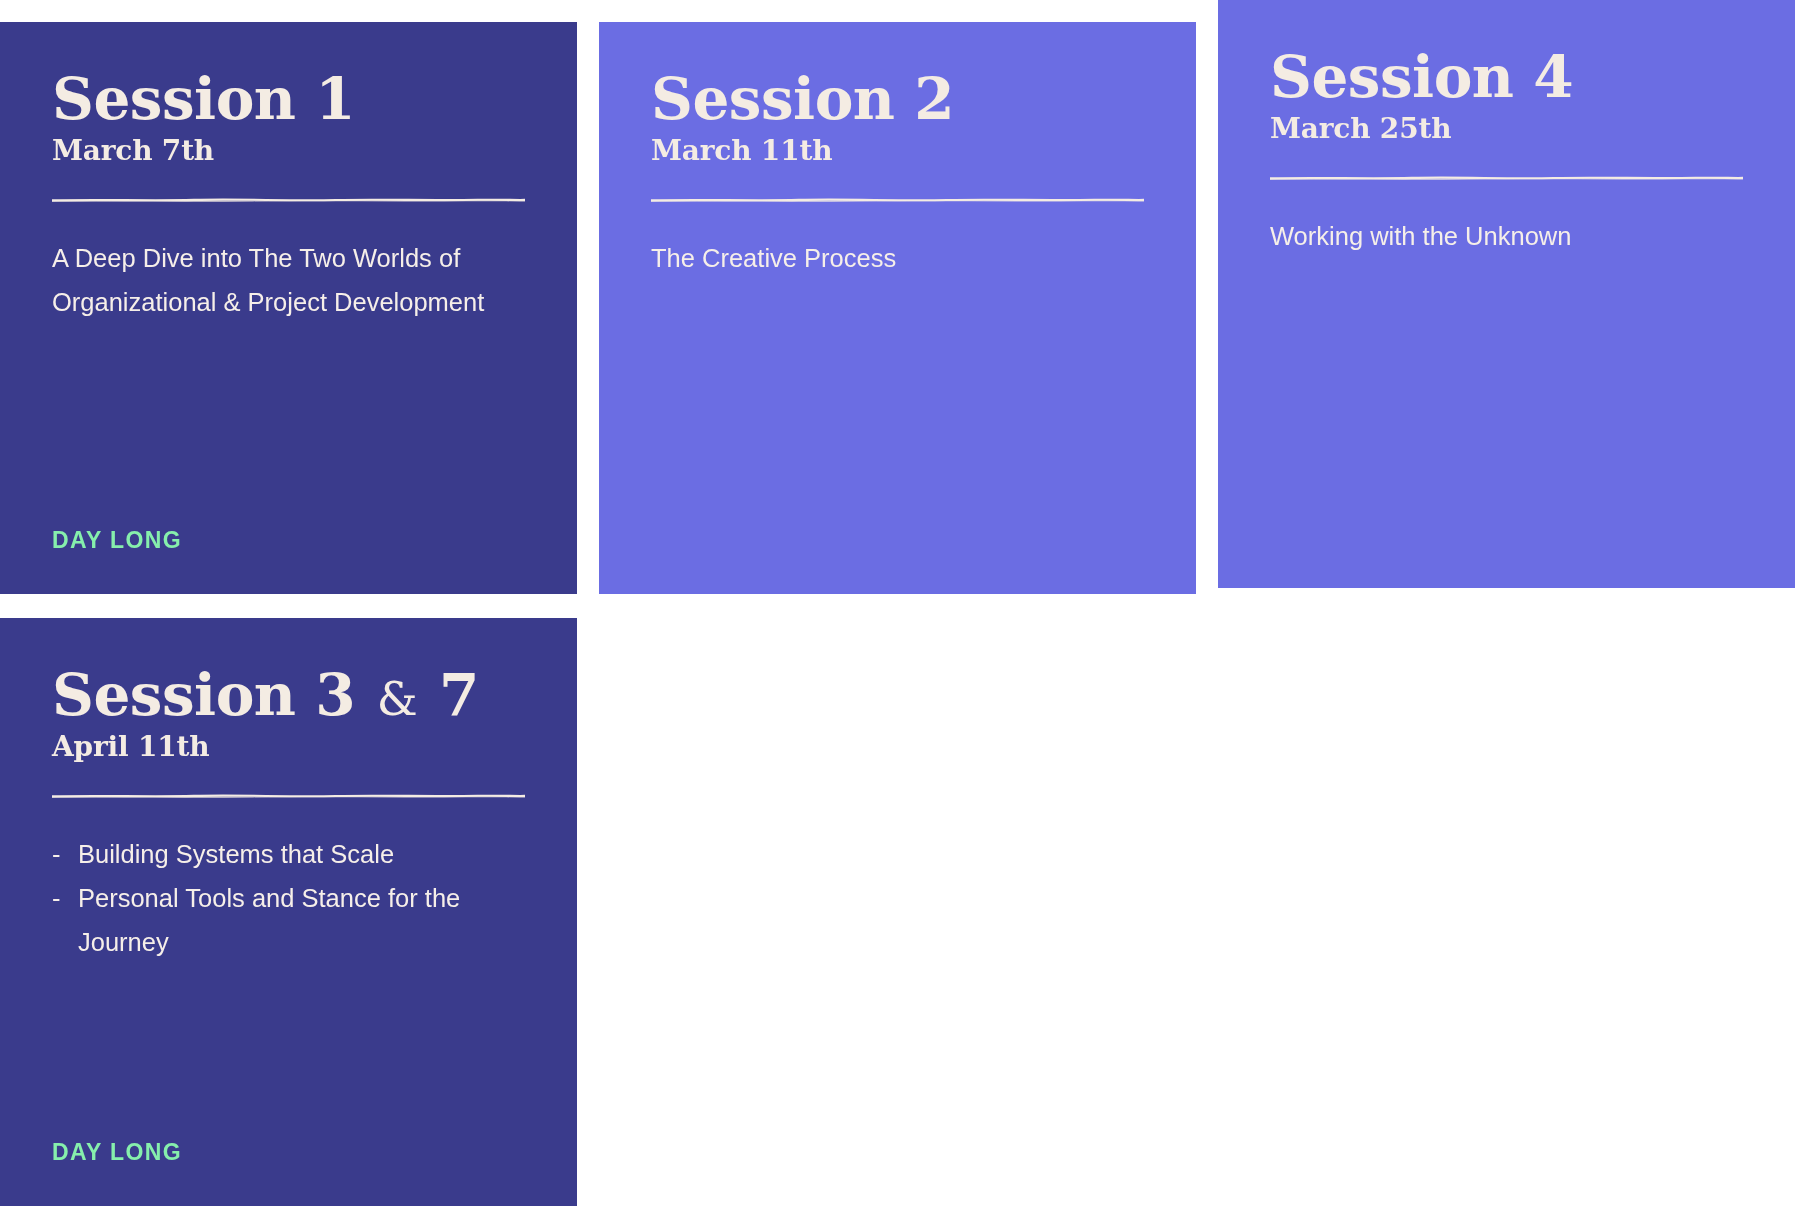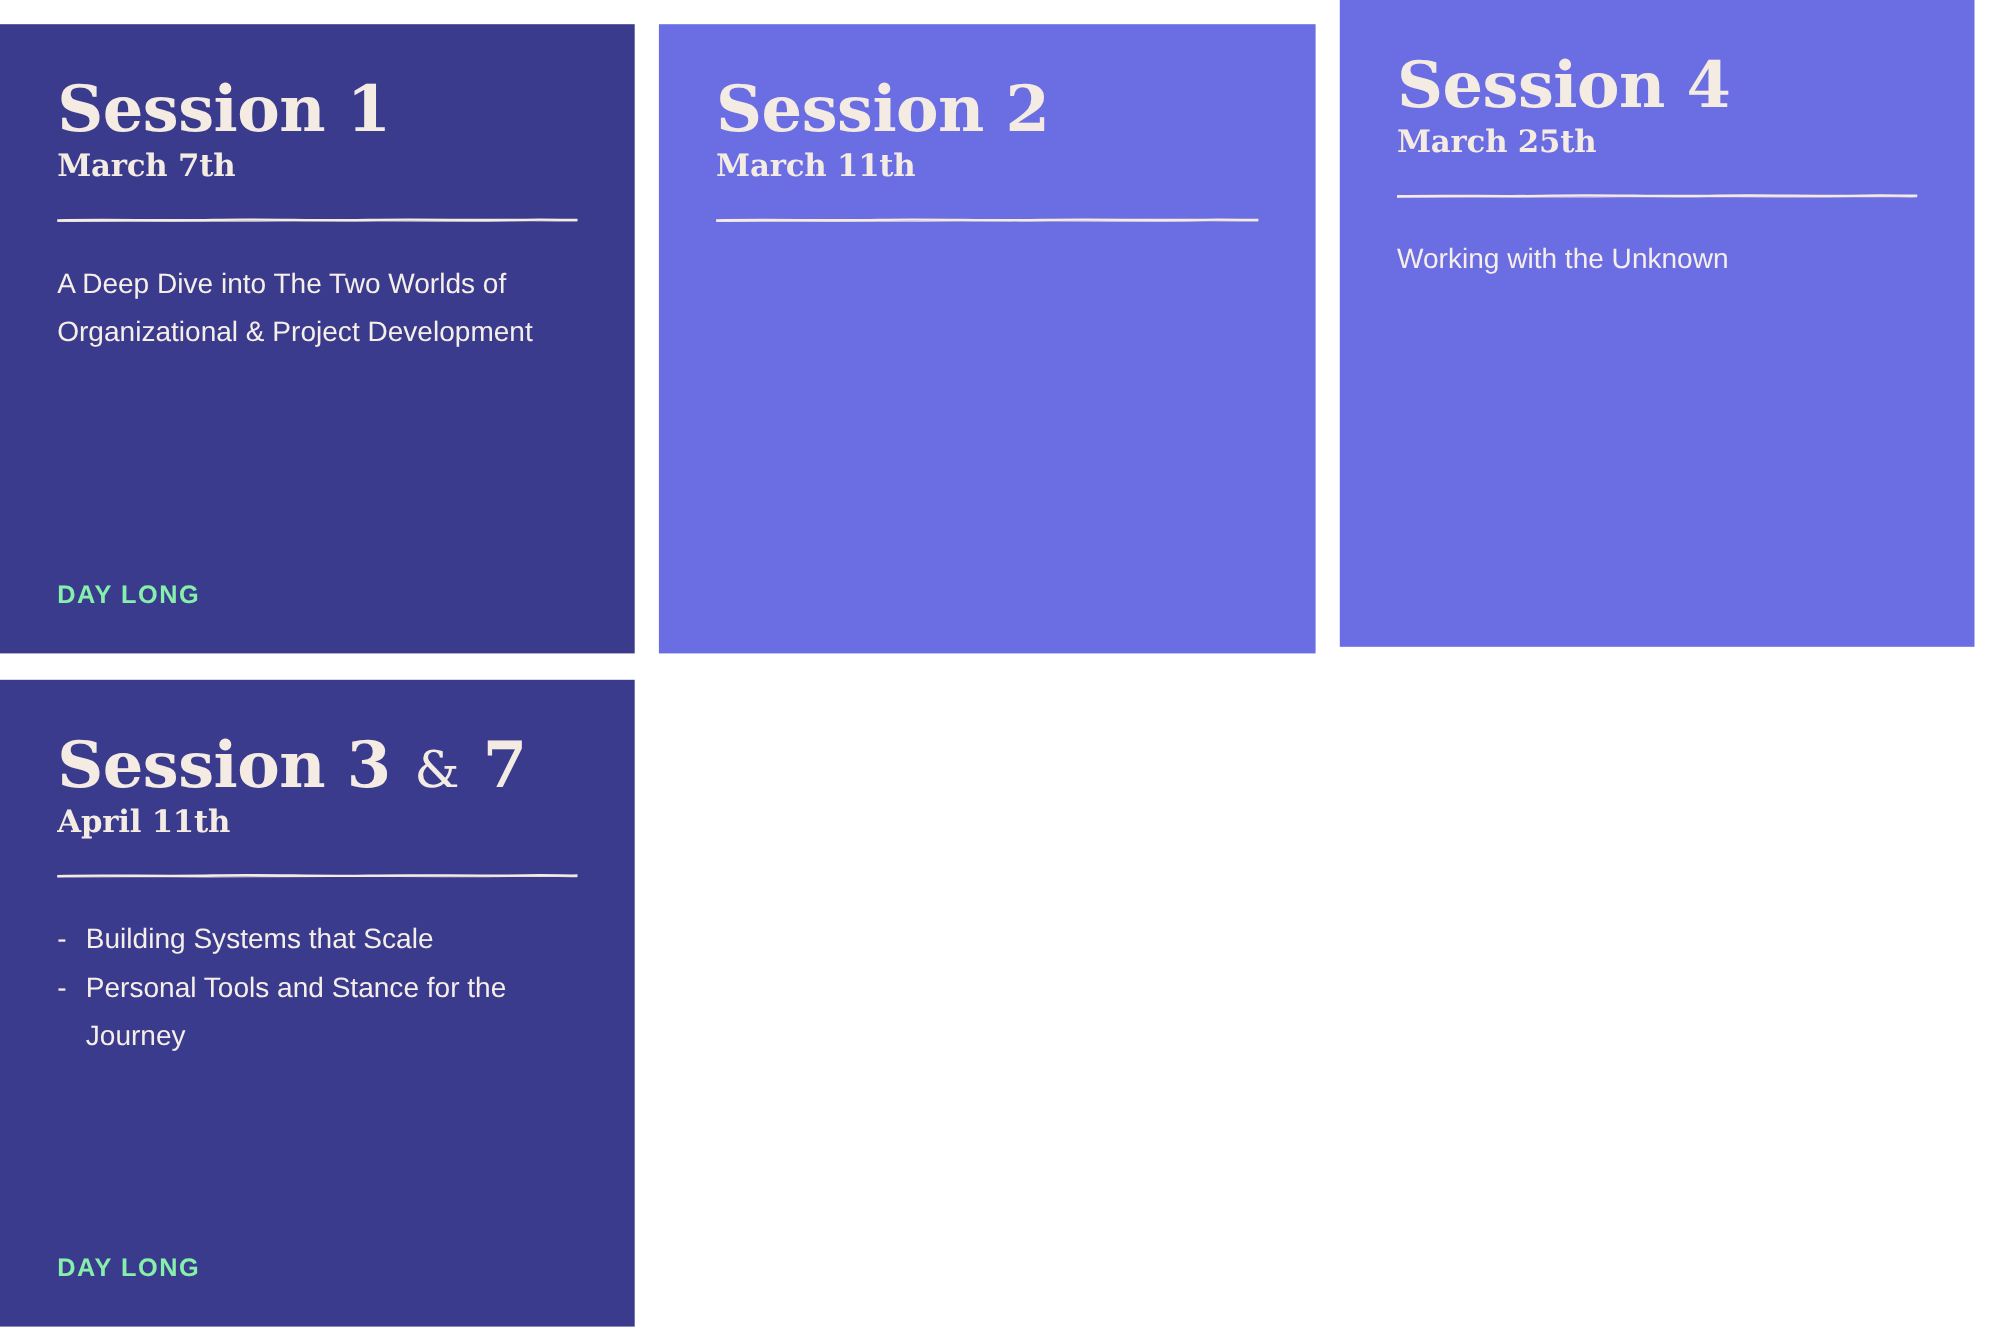--- a/index.html
+++ b/index.html
@@ -141,20 +141,21 @@
 
   <div class="card light r1">
     <h2 class="card-title">Session 2</h2>
     <div class="card-date">March 11th</div>
     <div class="divider">
       <svg viewBox="0 0 400 6" preserveAspectRatio="none" aria-hidden="true">
         <path d="M0,3.4 C40,2.2 80,4.0 120,2.9 C160,1.9 200,3.9 240,3.0 C280,2.1 320,3.6 360,2.8 C380,2.4 392,3.2 400,2.9" stroke="#f4ece3" stroke-width="2.1" fill="none" stroke-linecap="round"></path>
         <path d="M0,4.3 C60,3.6 110,4.6 170,3.9 C230,3.2 290,4.5 350,3.8 C375,3.5 390,4.1 400,3.9" stroke="#f4ece3" stroke-width="1.0" fill="none" opacity="0.85"></path>
       </svg>
     </div>
+    <p class="card-body">The Creative Process</p>
     <div class="spacer"></div>
   </div>
 
 
   <div class="card light r2">
     <h2 class="card-title">Session 4</h2>
     <div class="card-date">March 25th</div>
     <div class="divider">
       <svg viewBox="0 0 400 6" preserveAspectRatio="none" aria-hidden="true">
         <path d="M0,3.4 C40,2.2 80,4.0 120,2.9 C160,1.9 200,3.9 240,3.0 C280,2.1 320,3.6 360,2.8 C380,2.4 392,3.2 400,2.9" stroke="#f4ece3" stroke-width="2.1" fill="none" stroke-linecap="round"></path>

